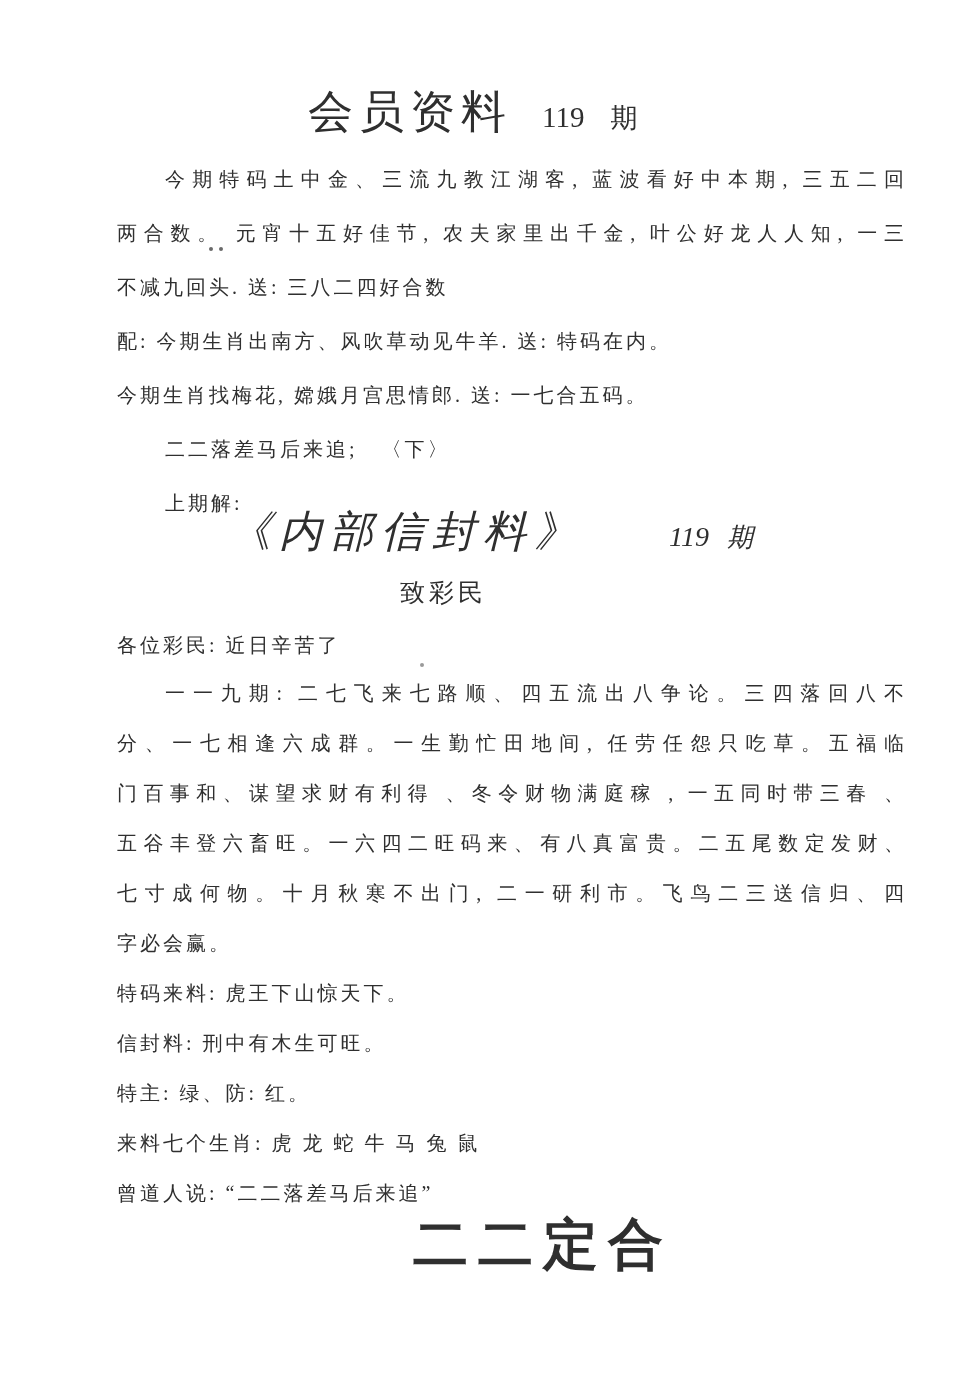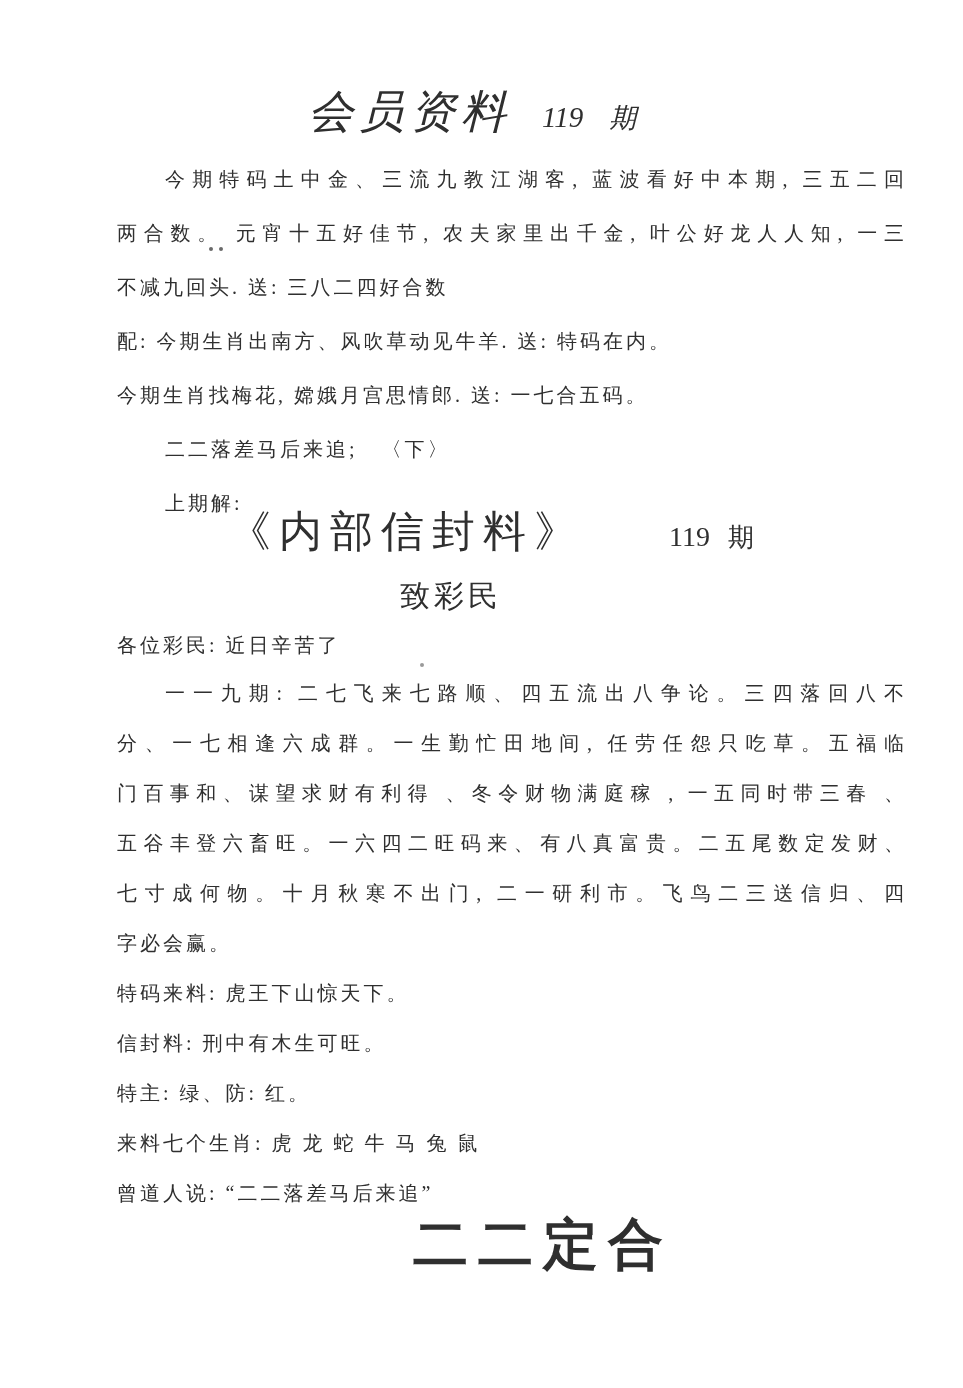--- a/index.html
+++ b/index.html
@@ -18,21 +18,20 @@
     color: #2f2f2f;
   }
   
   .title-row {
     position: absolute;
     top: 82px;
     left: 308px;
     display: flex;
     align-items: baseline;
     white-space: nowrap;
-    font-style: italic;
   }
   .title-main {
     font-size: 45px;
     letter-spacing: 6px;
     font-weight: 500;
   }
   .title-issue-num {
     font-size: 29px;
     margin-left: 30px;
     font-family: "Liberation Serif", serif;
@@ -62,39 +61,40 @@
     text-align-last: justify;
   }
   
   .heading-row {
     position: absolute;
     top: 503px;
     left: 228px;
     display: flex;
     align-items: baseline;
     white-space: nowrap;
+    font-style: italic;
   }
   .heading-main {
     font-size: 43px;
     letter-spacing: 8px;
     font-weight: 500;
   }
   .heading-issue-num {
     font-size: 28px;
     margin-left: 84px;
   }
   .heading-issue-suffix {
     font-size: 26px;
     margin-left: 18px;
   }
   #subheading {
     position: absolute;
     top: 576px;
     left: 400px;
-    font-size: 30px;
+    font-size: 25px;
     letter-spacing: 4px;
   }
   #greeting-block { top: 618px; }
   #paragraph-block { top: 668px; }
   #paragraph-block .textline { line-height: 50px; }
   #tips-block { top: 968px; }
   #tips-block .textline { line-height: 50px; }
   
   #footer-slogan {
     position: absolute;

